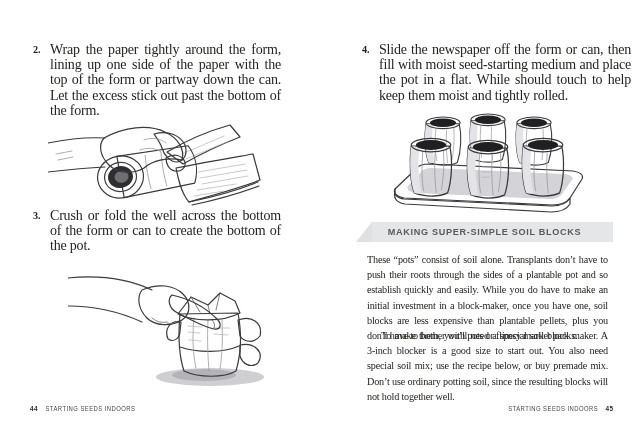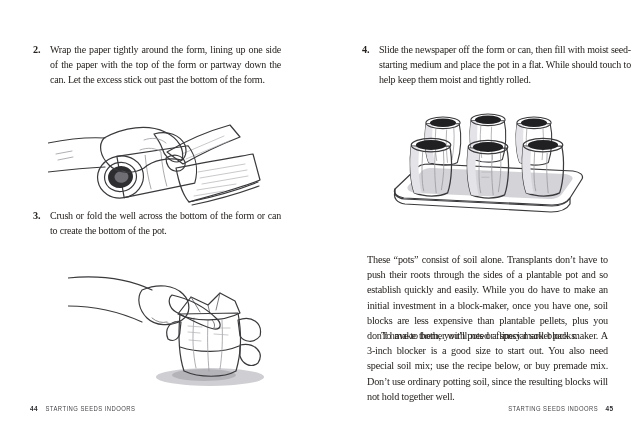--- a/index.html
+++ b/index.html
@@ -9,21 +9,21 @@
     background:#ffffff;color:#26221f;
     font-family:"Liberation Serif", serif;
   }
   .page{position:absolute;top:0;height:448px;}
   #page-left{left:0;width:320px;}
   #page-right{left:320px;width:320px;}
 
   .step{position:absolute;padding-left:17px;}
   .step-num{position:absolute;left:0;top:0;font-weight:bold;font-size:10.2px;line-height:15.2px;}
   .step-text{
-    font-size:10px;line-height:15.2px;letter-spacing:-0.2px;
+    font-size:14px;line-height:15.2px;letter-spacing:-0.2px;
     text-align:justify;
   }
   .bodypara{
     position:absolute;font-size:10.2px;line-height:15.2px;letter-spacing:-0.2px;
     text-align:justify;
   }
   .indent{text-indent:14px;}
 
   .illo{position:absolute;}
 
@@ -186,20 +186,24 @@
     </g>
     <g transform="translate(154,40) scale(1.04)">
       <path d="M-19,3 C-21,18 -20,38 -16,48 C-6,52 8,52 16,48 C20,36 21,16 18,3 Z" fill="#fbfbfd" class="ink"></path>
       <path d="M-19,3 C-21,18 -20,38 -16,48 C-13,49 -11,49 -9,48 C-12,36 -13,16 -11,4 Z" fill="#e4e4e8"></path>
       <ellipse cx="0" cy="2" rx="19" ry="6.5" fill="#f2f2f4" class="ink"></ellipse>
       <ellipse cx="0" cy="2" rx="14.5" ry="4.8" fill="#202023"></ellipse>
       <path class="ink-thin" d="M-8,9 C-9,24 -9,38 -7,46 M4,10 C3,26 4,38 5,48"></path>
     </g>
   </svg>
 
+  <div class="heading-box" style="left:36px;top:222px;width:257px;">
+    <div class="heading-fold"></div>
+    <span class="heading-text">MAKING SUPER-SIMPLE SOIL BLOCKS</span>
+  </div>
 
   <div class="bodypara" style="left:47px;top:252px;width:241px;">These “pots” consist of soil alone. Transplants don’t have to push their roots through the sides of a plantable pot and so establish quickly and easily. While you do have to make an initial investment in a block-maker, once you have one, soil blocks are less expensive than plantable pellets, plus you don’t have to bother with pots or flimsy market packs.</div>
 
   <div class="bodypara indent" style="left:47px;top:328px;width:241px;">To make them, you’ll need a special soil block maker. A 3-inch blocker is a good size to start out. You also need special soil mix; use the recipe below, or buy premade mix. Don’t use ordinary potting soil, since the resulting blocks will not hold together well.</div>
 
   <div class="footer" id="footer-right">
     <span>STARTING SEEDS INDOORS</span><span class="gap"></span><span class="pgnum">45</span>
   </div>
 </div>
 

